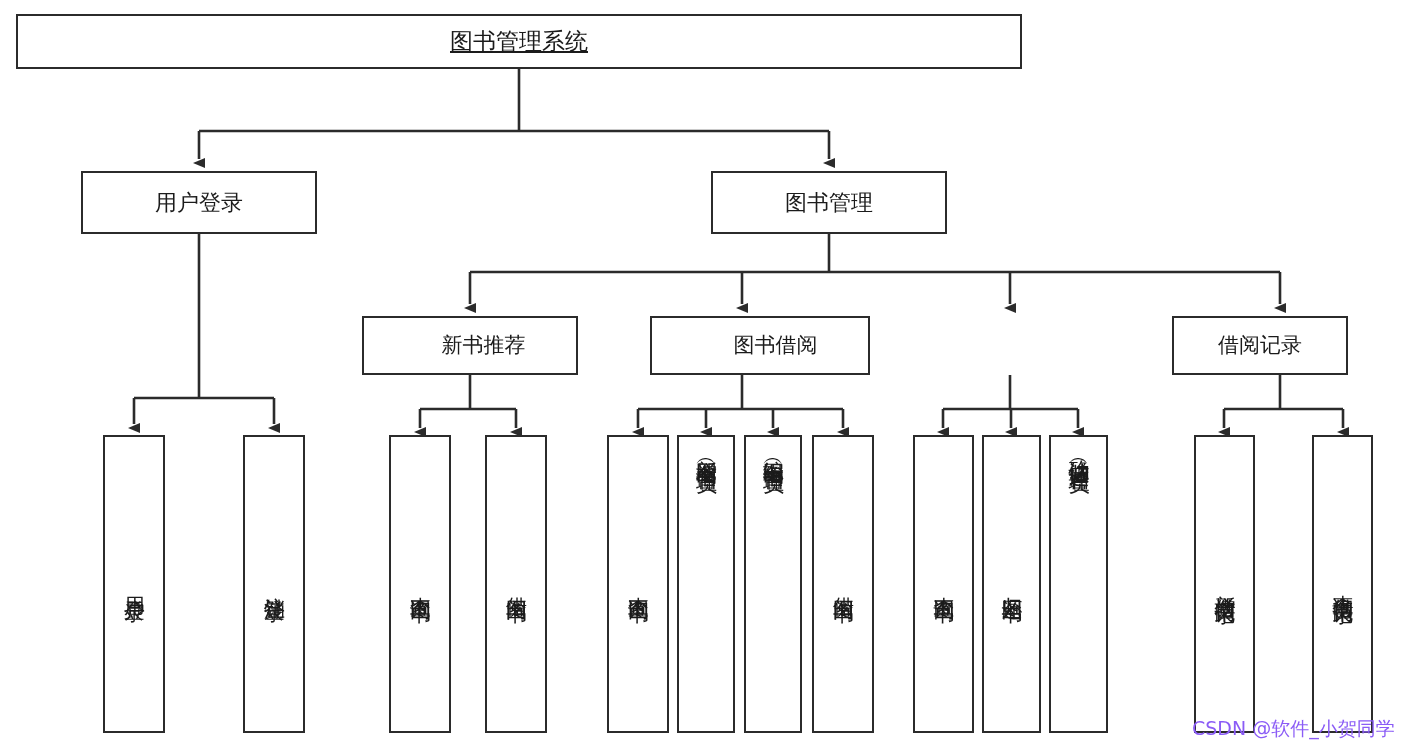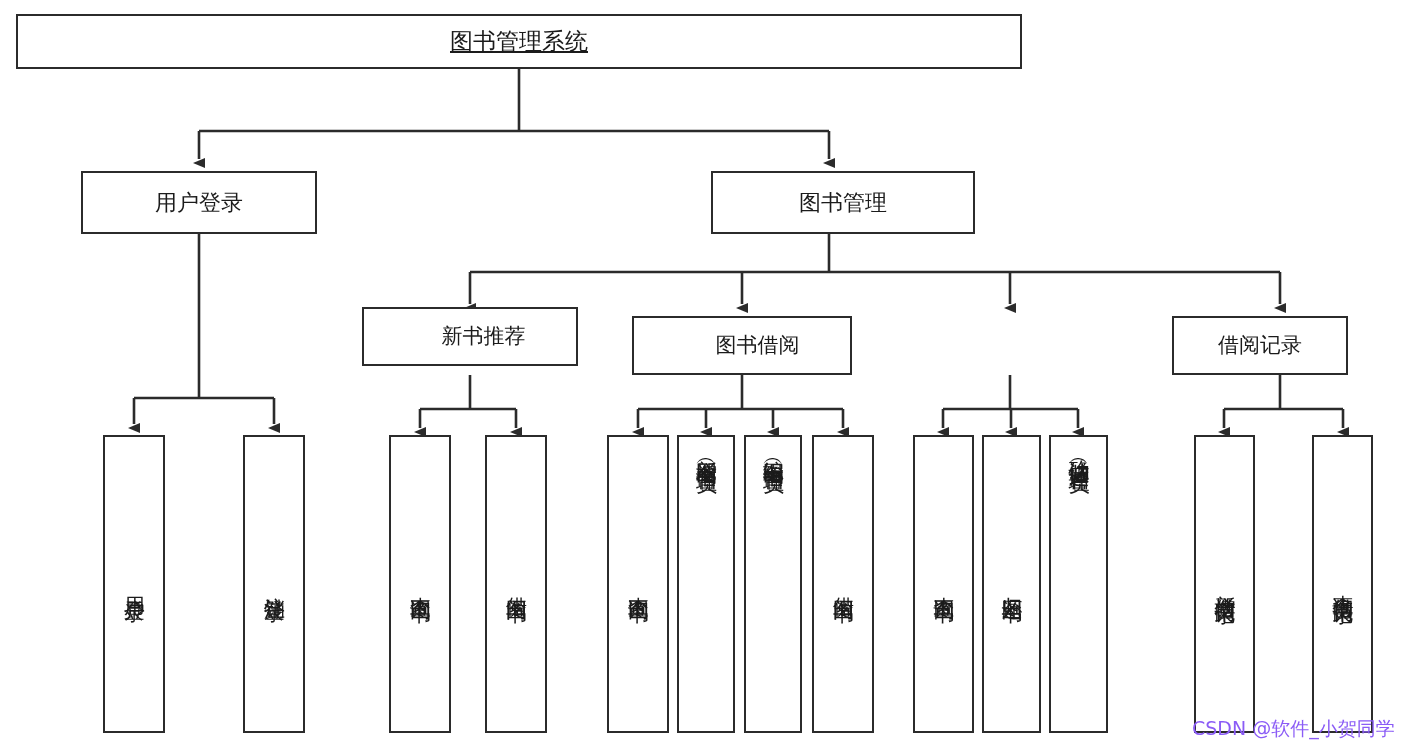--- a/index.html
+++ b/index.html
@@ -113,24 +113,24 @@
       <path d="M1280,375 L1280,409"></path>
       <path d="M1224,409 L1343,409"></path>
       <path d="M1224,409 L1224,428" marker-end="url(#arrow)"></path>
       <path d="M1343,409 L1343,428" marker-end="url(#arrow)"></path>
     </g>
   </svg>
 
   <div class="node root" style="left: 16px; top: 14px; width: 1006px; height: 55px; text-decoration: underline;">图书管理系统</div>
 
   <div class="node level2" style="left: 81px; top: 171px; width: 236px; height: 63px;">用户登录</div>
-  <div class="node level2" style="left: 711px; top: 171px; width: 264px; height: 63px;">图书管理</div>
+  <div class="node level2" style="left: 711px; top: 171px; width: 236px; height: 63px;">图书管理</div>
 
-  <div class="node level3" style="left: 362px; top: 307px; width: 216px; height: 59px; padding-left: 27px;">新书推荐</div>
-  <div class="node level3" style="left: 632px; top: 316px; width: 220px; height: 59px; padding-left: 31px;">图书借阅</div>
+  <div class="node level3" style="left: 362px; top: 316px; width: 216px; height: 59px; padding-left: 27px;">新书推荐</div>
+  <div class="node level3" style="left: 650px; top: 316px; width: 220px; height: 59px; padding-left: 31px;">图书借阅</div>
   <div class="node level3" style="left: 1172px; top: 316px; width: 176px; height: 59px; text-align: right;">借阅记录</div>
 
   <div class="node leaf" style="left: 103px; top: 435px; width: 62px; height: 298px;">用户登录</div>
   <div class="node leaf" style="left: 243px; top: 435px; width: 62px; height: 298px;">注销登录</div>
   <div class="node leaf" style="left: 389px; top: 435px; width: 62px; height: 298px;">查询图书</div>
   <div class="node leaf" style="left: 485px; top: 435px; width: 62px; height: 298px;">借阅图书</div>
   <div class="node leaf" style="left: 607px; top: 435px; width: 62px; height: 298px;">查询图书</div>
   <div class="node leaf top-aligned" style="left: 677px; top: 435px; width: 58px; height: 298px;">新增图书（管理员）</div>
   <div class="node leaf top-aligned" style="left: 744px; top: 435px; width: 58px; height: 298px;">编辑图书（管理员）</div>
   <div class="node leaf" style="left: 812px; top: 435px; width: 62px; height: 298px;">借阅图书</div>

